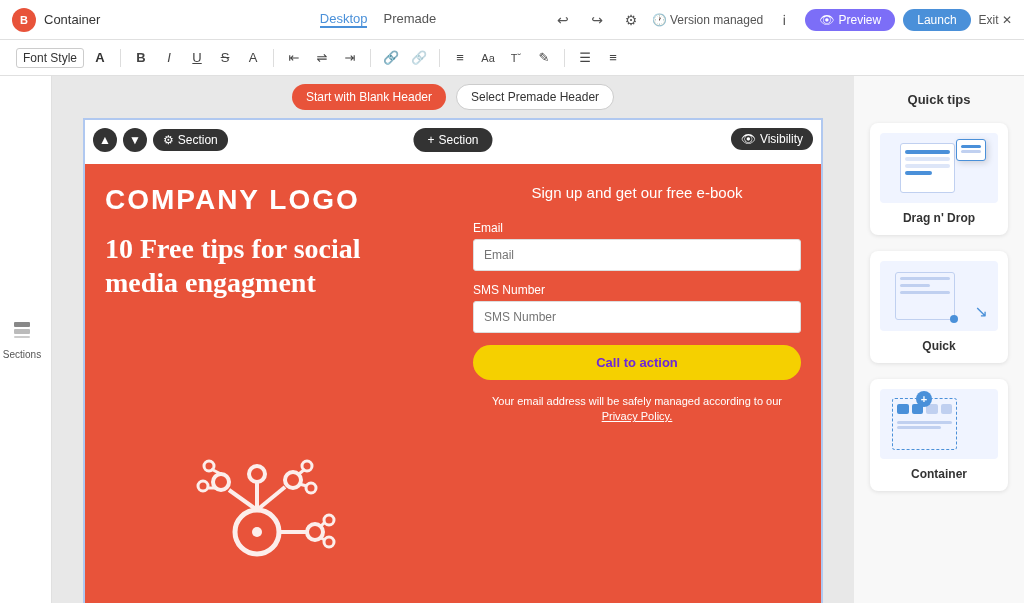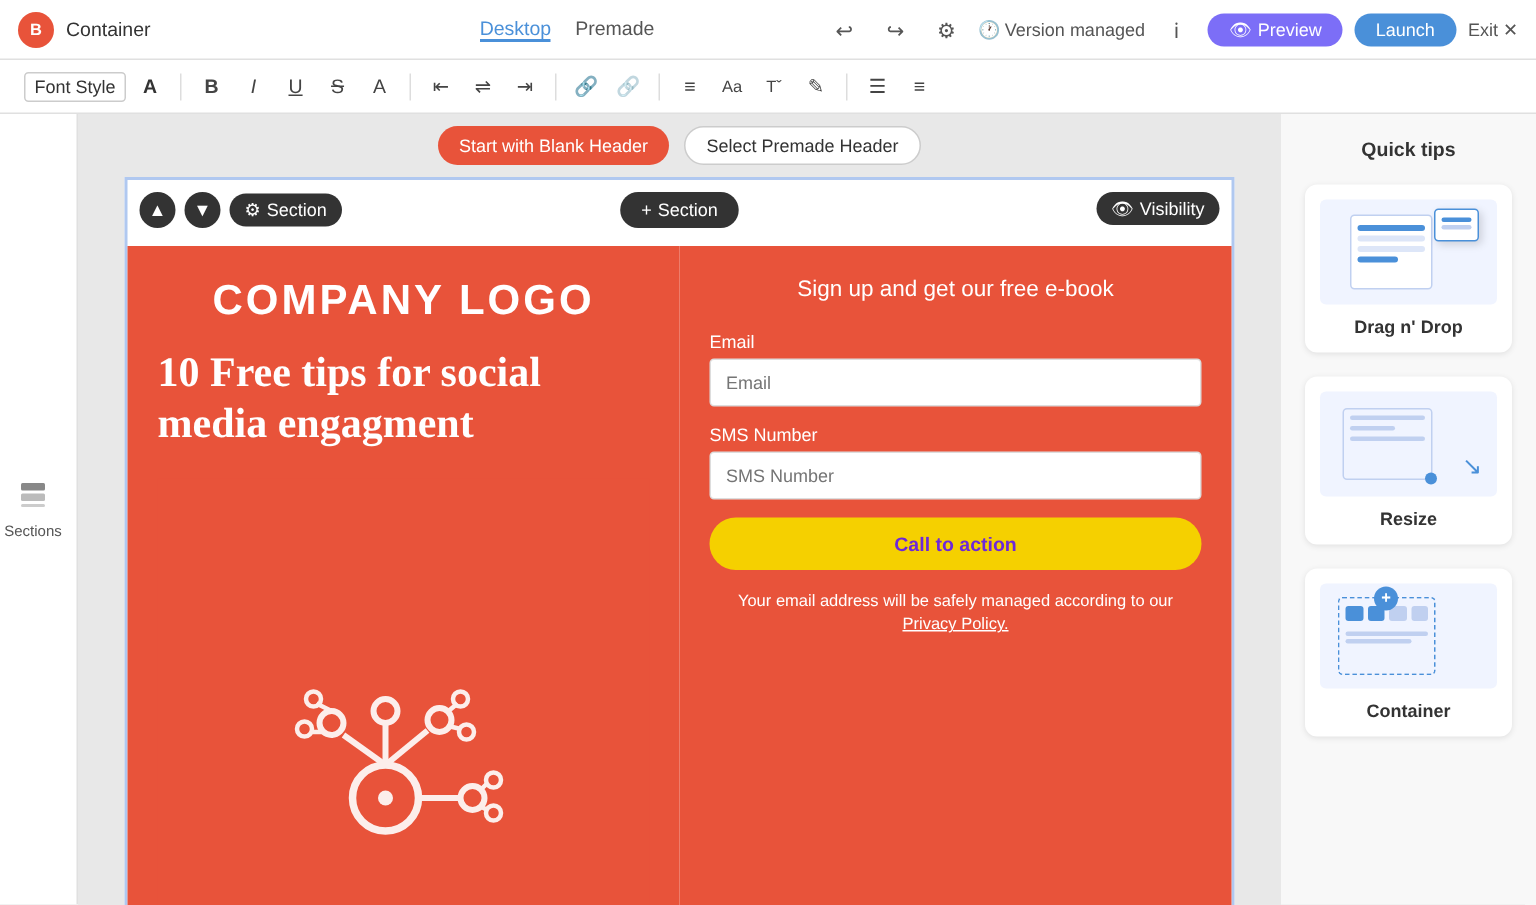--- a/index.html
+++ b/index.html
@@ -192,21 +192,20 @@
       background: #e8533a;
       padding: 20px 20px 0 20px;
       display: flex;
       flex-direction: column;
       align-items: flex-start;
     }
     .company-logo-text {
       font-size: 28px;
       font-weight: 900;
       color: #fff;
-      text-align: center;
       width: 100%;
       letter-spacing: 2px;
       text-transform: uppercase;
       margin-bottom: 16px;
       font-family: 'Impact', sans-serif;
     }
     .headline-text {
       font-size: 28px;
       font-weight: 700;
       color: #fff;
@@ -540,21 +539,21 @@
         <div class="resize-visual">
           <div class="resize-box">
             <div class="resize-line-h"></div>
             <div class="resize-line-h s"></div>
             <div class="resize-line-h"></div>
             <div class="resize-handle"></div>
           </div>
           <div class="resize-arrow">↘</div>
         </div>
       </div>
-      <div class="tip-name">Resize</div>
+      <div class="tip-name">Quick</div>
     </div>
 
     <div class="tip-card">
       <div class="tip-visual">
         <div class="container-visual">
           <div class="container-outer">
             <div class="container-inner-items">
               <div class="container-block blue"></div>
               <div class="container-block blue"></div>
               <div class="container-block"></div>

